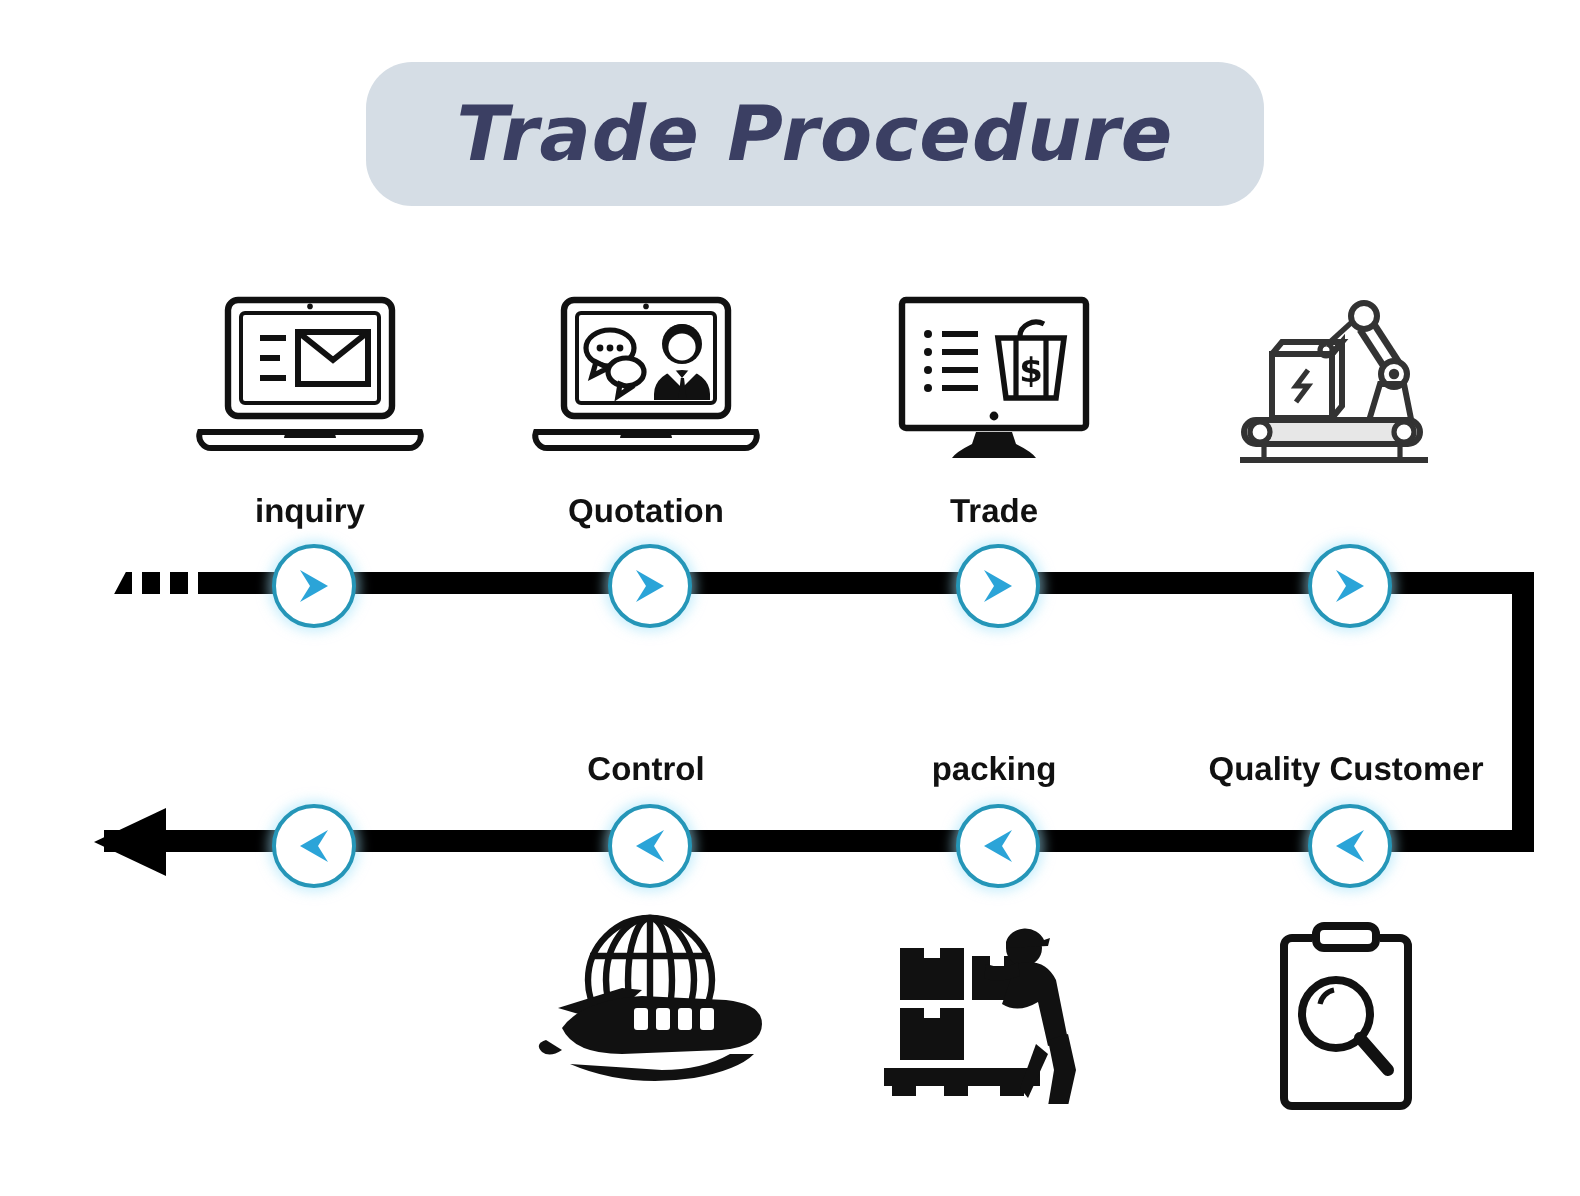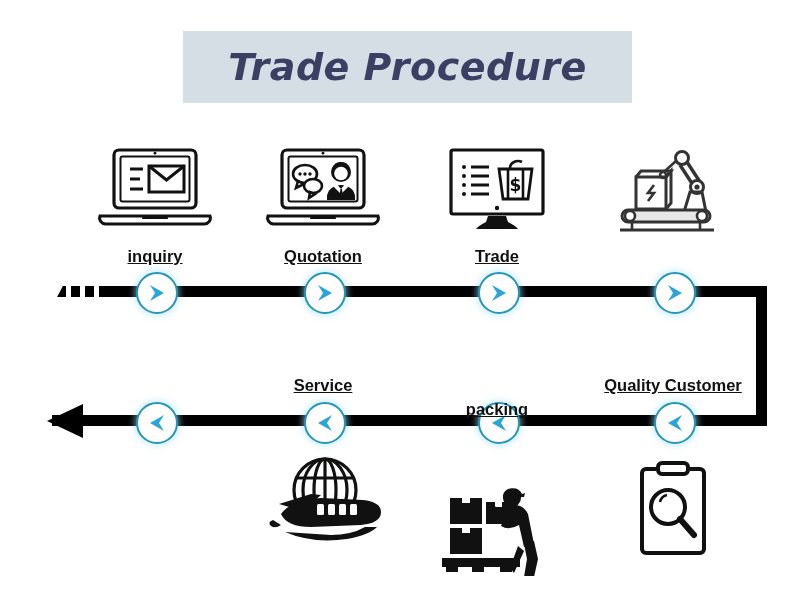--- a/index.html
+++ b/index.html
@@ -20,20 +20,21 @@
 
   
   .title-banner {
     position: absolute;
     left: 183px; top: 31px;
     width: 449px; height: 72px;
     background: #d5dde5;
     display: flex;
     align-items: center;
     justify-content: center;
+    border-radius: 23px;
   }
   .title-text {
     font-family: "DejaVu Sans", sans-serif;
     font-weight: bold;
     font-style: italic;
     font-size: 38px;
     color: #3b3f63;
     letter-spacing: 0.5px;
     white-space: nowrap;
   }
@@ -59,21 +60,20 @@
     align-items: flex-start;
     justify-content: center;
   }
   .step-label {
     font-family: "Liberation Sans", sans-serif;
     font-weight: bold;
     font-size: 16.5px;
     color: #111111;
     white-space: nowrap;
     line-height: 20px;
-    text-decoration: underline;
   }
   .step-label-top { margin-top: 6px; }
 
   
   .flowline {
     position: absolute;
     background: #000000;
   }
   .line-top {
     left: 72px; top: 286px;
@@ -292,21 +292,21 @@
       <svg class="ico" width="86" height="100" viewBox="0 0 86 100" fill="none" stroke="#111" stroke-width="4">
         <path d="M26 12 H16 a4 4 0 0 0 -4 4 V92 a4 4 0 0 0 4 4 H70 a4 4 0 0 0 4 -4 V16 a4 4 0 0 0 -4 -4 H60"></path>
         <rect x="28" y="6" width="30" height="11" rx="4"></rect>
         <circle cx="38" cy="50" r="17" stroke-width="4"></circle>
         <path d="M30 45 a9 9 0 0 1 7 -7" stroke-width="2.6"></path>
         <path d="M50 62 L64 78" stroke-width="6" stroke-linecap="round"></path>
       </svg>
     </div>
   </div>
 
-  <div class="step step-bot" style="left:412px;margin-top:24px;">
+  <div class="step step-bot" style="left:412px;">
     <div class="step-label">packing</div>
     <div class="icon-box-bot" style="margin-top:57px;">
       <svg class="ico" width="118" height="100" viewBox="0 0 118 100" fill="#111">
 
         <path d="M12 22 h12 v5 h8 v-5 h12 v26 H12 z"></path>
 
         <path d="M12 52 h12 v5 h8 v-5 h12 v26 H12 z"></path>
 
         <path d="M48 26 h9 v5 h7 v-5 h9 v22 H48 z"></path>
 
@@ -318,21 +318,21 @@
         <path d="M65 19 a10 9 0 0 1 19 -1 l3 -1 l-1 4 l-21 1 z"></path>
         <path d="M70 30 q14 -4 20 8 l6 30 l-10 3 l-5 -22 q-10 6 -18 1 z"></path>
         <path d="M72 36 q-12 4 -18 1 l1 -7 q9 3 16 -1 z"></path>
         <path d="M86 68 l10 -3 l4 18 l-4 18 h-10 l3 -18 z"></path>
         <path d="M80 70 l-8 22 l4 5 l10 -22 z"></path>
       </svg>
     </div>
   </div>
 
   <div class="step step-bot" style="left:238px;">
-    <div class="step-label">Service</div>
+    <div class="step-label">Control</div>
     <div class="icon-box-bot" style="margin-top:57px;">
       <svg class="ico" width="128" height="100" viewBox="0 0 128 100">
 
         <g fill="none" stroke="#111" stroke-width="3.2">
           <circle cx="66" cy="38" r="31"></circle>
           <ellipse cx="66" cy="38" rx="11" ry="31"></ellipse>
           <ellipse cx="66" cy="38" rx="22" ry="31"></ellipse>
           <path d="M36 26 h60 M36 50 h60 M41 62 h50"></path>
           <path d="M66 7 v62"></path>
         </g>

